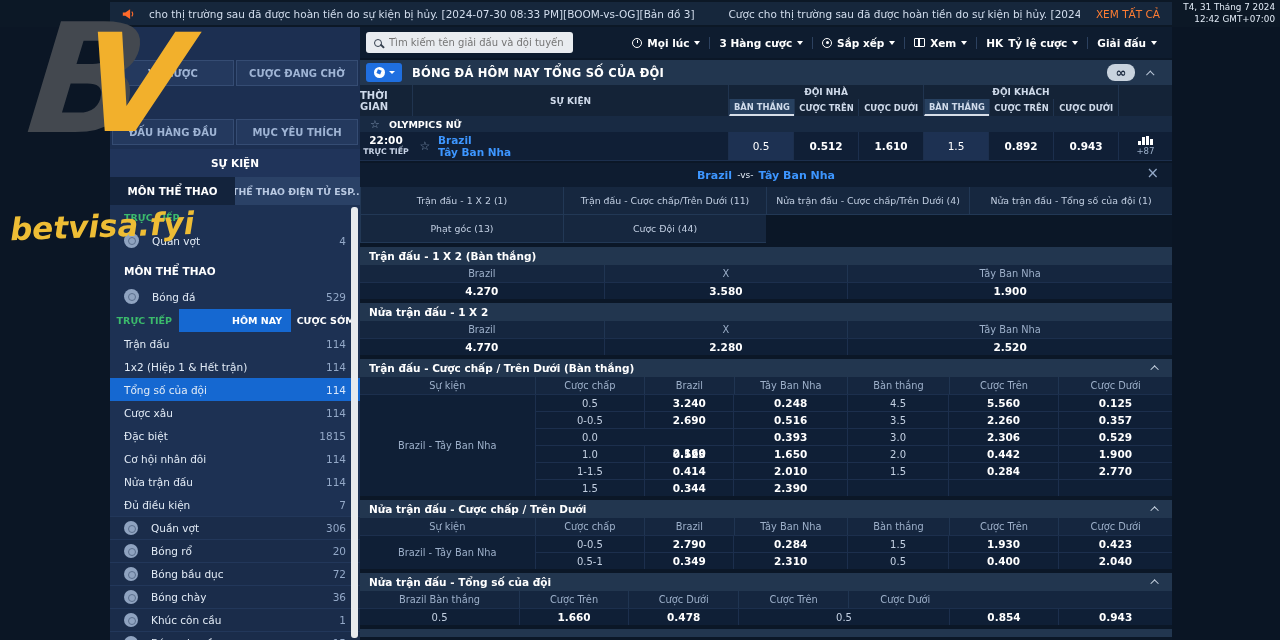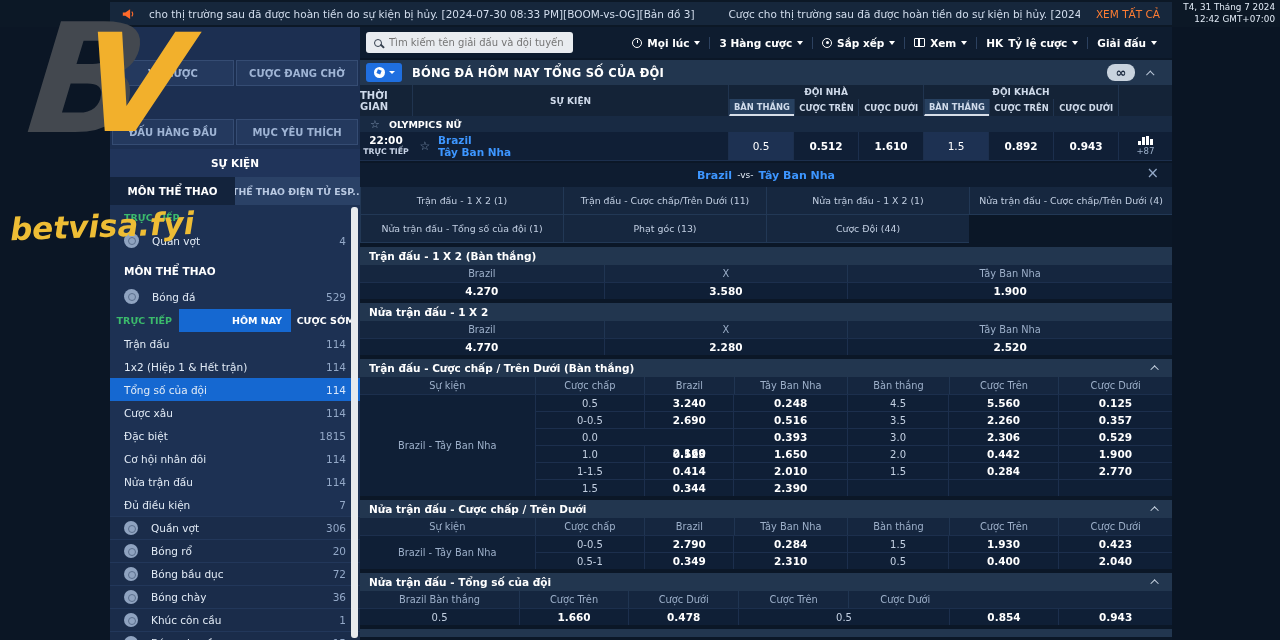--- a/index.html
+++ b/index.html
@@ -403,21 +403,20 @@
     <div class="detail-title">
       <span class="dt-home">Brazil</span>
       <span class="dt-vs">-vs-</span>
       <span class="dt-away">Tây Ban Nha</span>
       <span class="dt-close">×</span>
     </div>
 
     <div class="tab-grid" id="tab-grid">
         <div class="d-tab">Trận đấu - 1 X 2 (1)</div>
         <div class="d-tab">Trận đấu - Cược chấp/Trên Dưới (11)</div>
-        <div class="d-tab">Nửa trận đấu - 1 X 2 (1)</div>
         <div class="d-tab">Nửa trận đấu - Cược chấp/Trên Dưới (4)</div>
         <div class="d-tab">Nửa trận đấu - Tổng số của đội (1)</div>
         <div class="d-tab">Phạt góc (13)</div>
         <div class="d-tab">Cược Đội (44)</div>
       </div>
 
     <div class="sections" id="sections">
         <section class="section">
           <div class="sec-title">
             <span>Trận đấu - 1 X 2 (Bàn thắng)</span>

